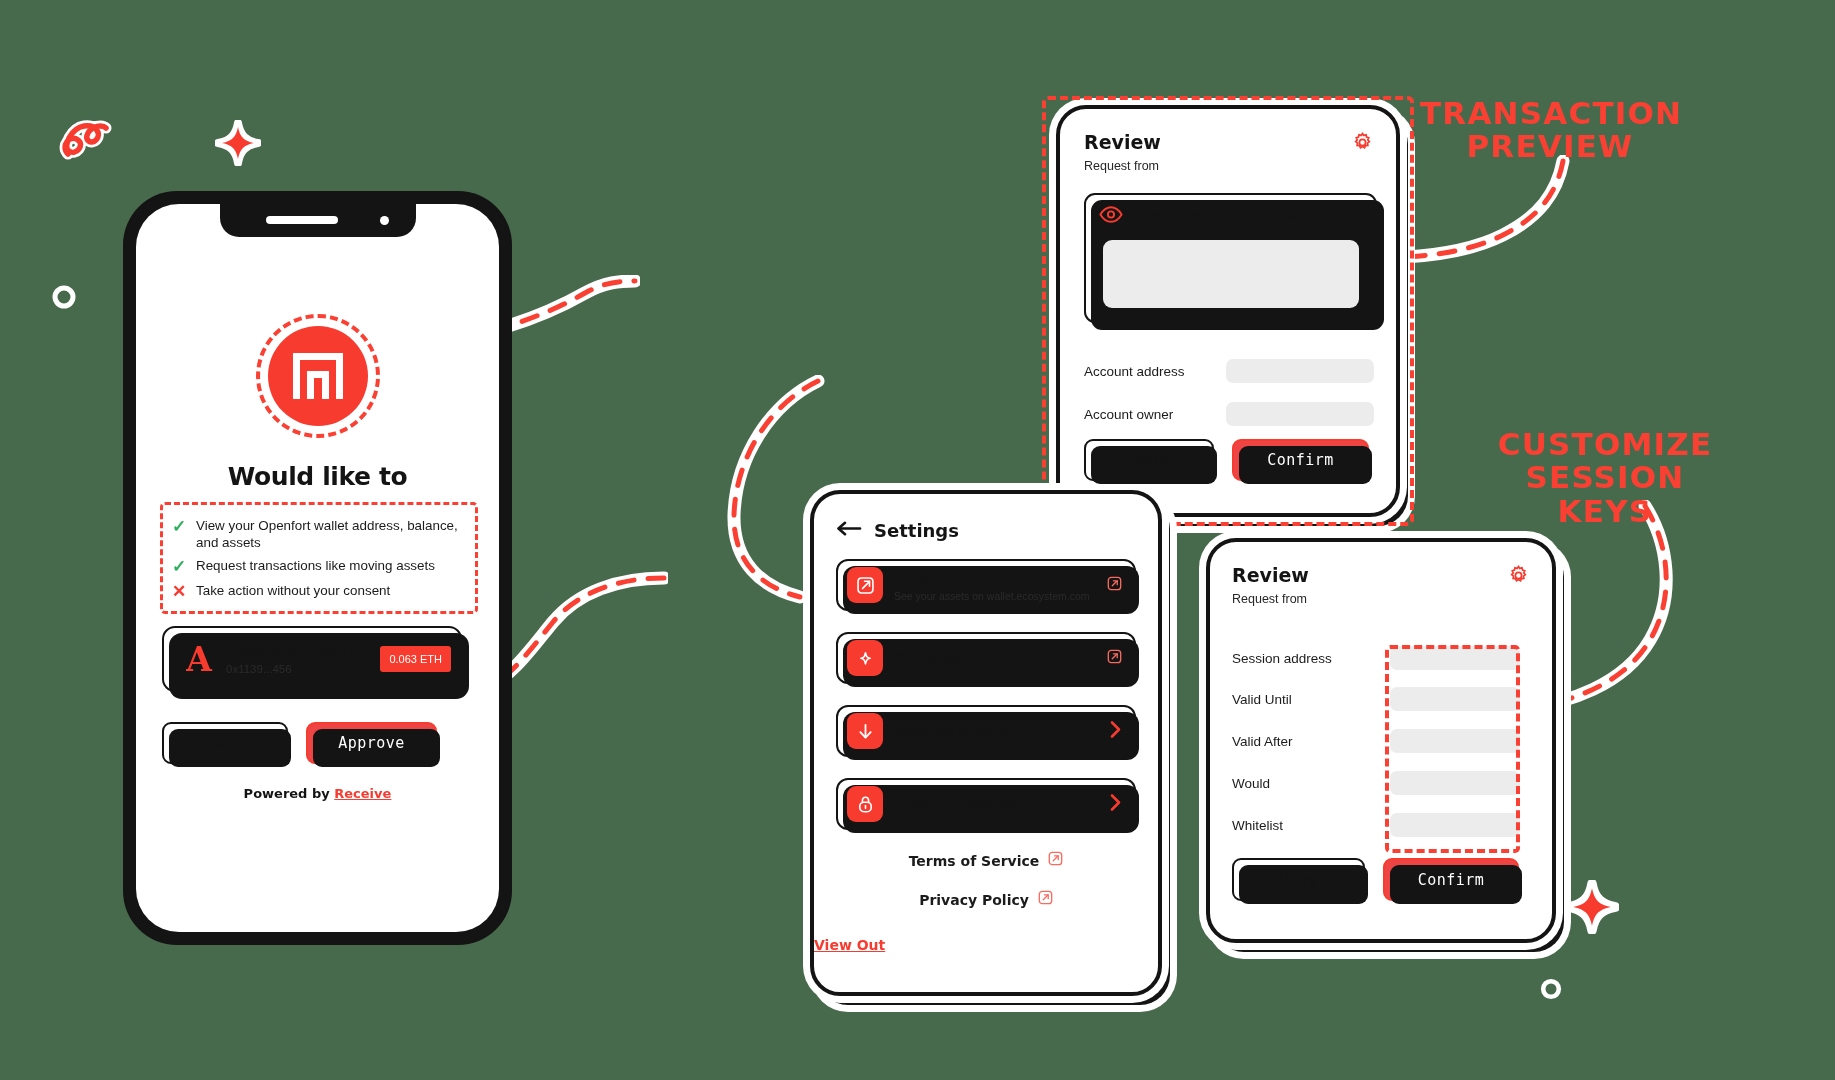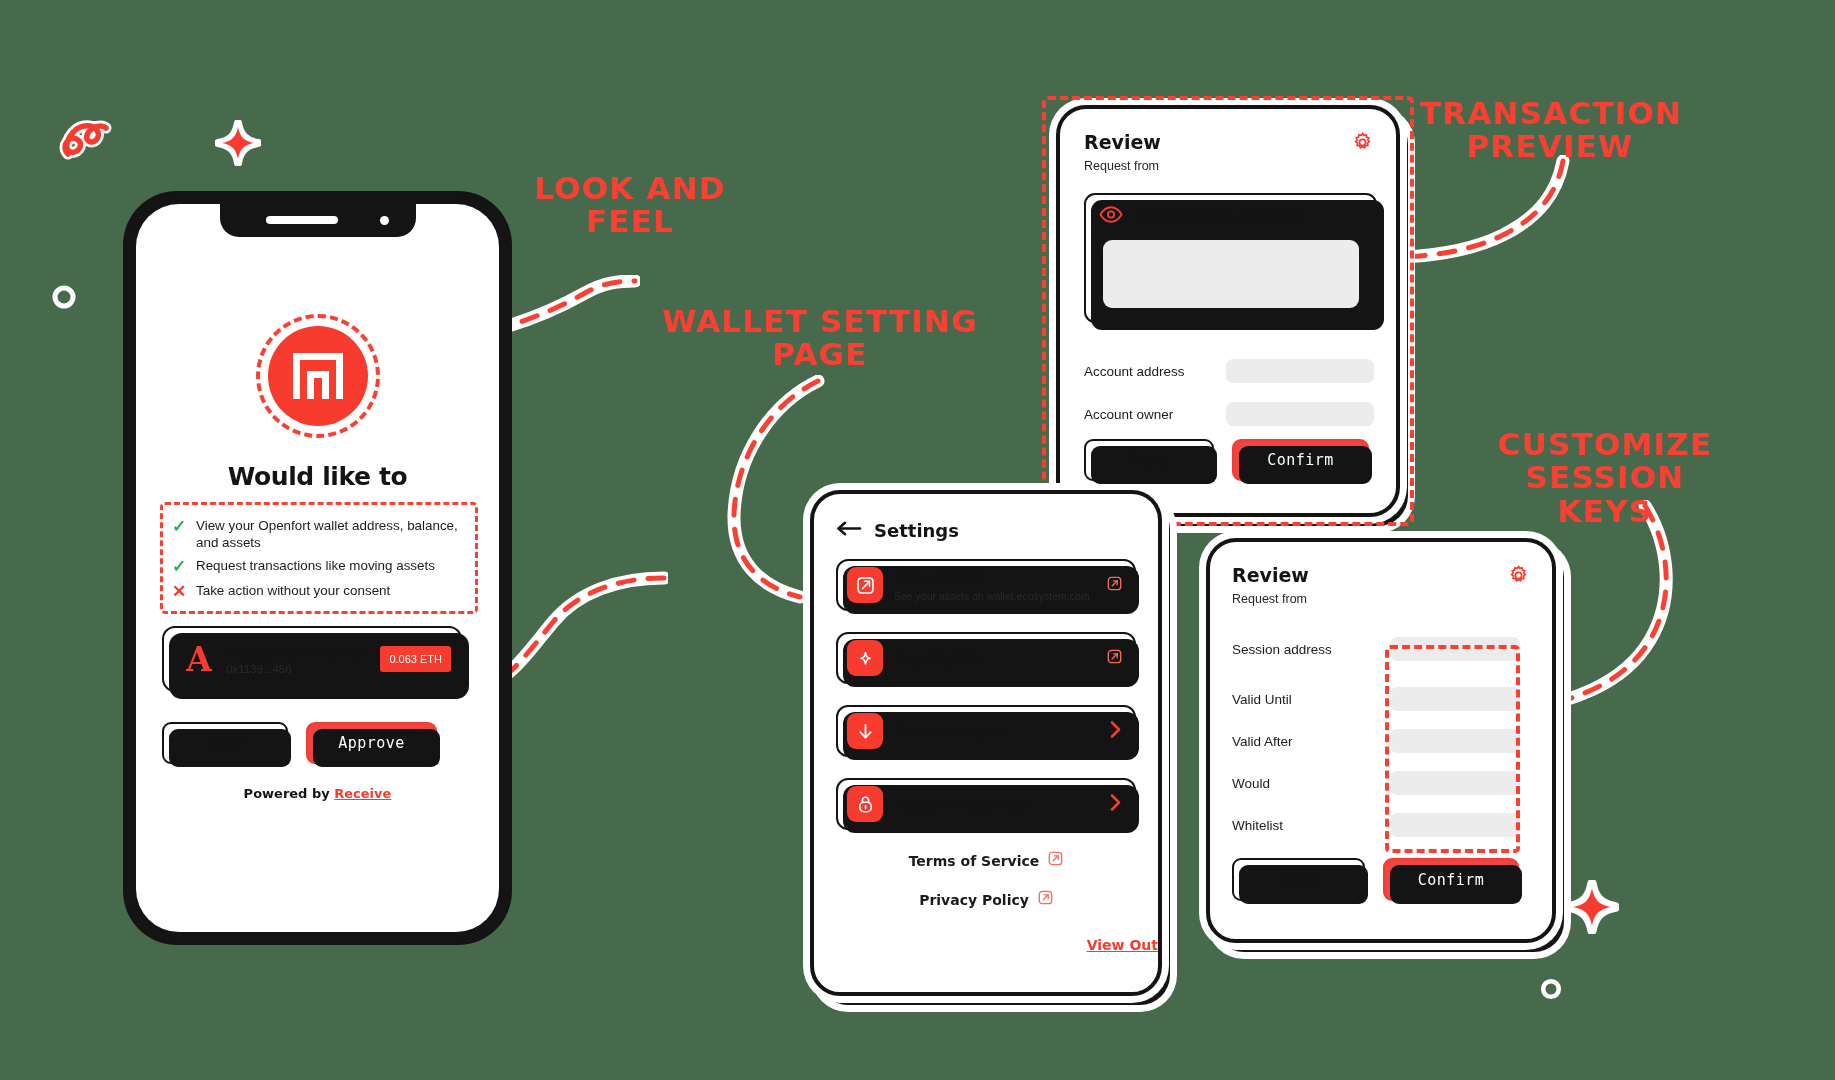--- a/index.html
+++ b/index.html
@@ -221,21 +221,21 @@
   }
   .set-ico {
     width: 36px; height: 36px; flex:none; border-radius: 9px;
     background: #f73b2f; display:flex; align-items:center; justify-content:center;
   }
   .set-txt { flex:1 1 auto; margin-left: 11px; }
   .set-lbl { font-family:"DejaVu Sans",sans-serif; font-weight:bold; font-size:14px; color:#141414; letter-spacing:-0.2px; }
   .set-desc { font-size: 10.5px; color:#2a2a2a; margin-top:3px; }
   .set-trail { flex:none; color:#f73b2f; }
 
-  .set-links { text-align:right; margin-top: 12px; }
+  .set-links { text-align:left; margin-top: 12px; }
   .set-link-row { display:flex; align-items:center; justify-content:center; gap:9px; margin-bottom: 20px; }
   .set-link { font-family:"DejaVu Sans",sans-serif; font-weight:bold; font-size:14px; color:#1b1b1b; }
   .signout {
     font-family:"DejaVu Sans",sans-serif; font-weight:bold; font-size:14px;
     color:#f73b2f; text-decoration: underline; margin-top: 8px; display:inline-block;
   }
 
   
   #sk-frame { left: 1206px; top: 538px; width: 350px; height: 405px; }
   #sk-dash {
@@ -292,24 +292,20 @@
   <svg class="doodle" style="left:1395px;top:155px" width="175" height="115" viewBox="0 0 175 115">
     <path d="M168 6 C162 38 144 62 108 80 C80 94 46 100 10 102" fill="none" stroke="#fff" stroke-width="13" stroke-linecap="round"></path>
     <path d="M168 6 C162 38 144 62 108 80 C80 94 46 100 10 102" fill="none" stroke="#fa4032" stroke-width="5" stroke-linecap="round" stroke-dasharray="16 14"></path>
   </svg>
 
   <svg class="doodle" style="left:1500px;top:500px" width="180" height="230" viewBox="0 0 180 230">
     <path d="M145 6 C168 42 176 96 150 140 C124 184 70 204 14 210" fill="none" stroke="#fff" stroke-width="13" stroke-linecap="round"></path>
     <path d="M145 6 C168 42 176 96 150 140 C124 184 70 204 14 210" fill="none" stroke="#fa4032" stroke-width="5" stroke-linecap="round" stroke-dasharray="16 14"></path>
   </svg>
 
-  <div class="annot" style="left:520px;top:172px;width:220px">Look and
-feel</div>
-  <div class="annot" style="left:655px;top:305px;width:330px">Wallet setting
-page</div>
   <div class="annot" style="left:1420px;top:97px;width:260px">Transaction
 preview</div>
   <div class="annot" style="left:1485px;top:428px;width:240px">Customize
 session
 keys</div>
 
   <div id="phone">
     <div id="phone-screen">
 
       <div id="notch">
@@ -526,21 +522,21 @@
       <div class="rv-title">Review</div>
       <div class="rv-sub">Request from</div>
       <span class="gear">
         <svg width="23" height="23" viewBox="0 0 24 24" fill="none" stroke="#f73b2f" stroke-width="1.8">
           <circle cx="12" cy="12" r="3.2"></circle>
           <path d="M12 2.6 l1.4 2 2.3-.7 .5 2.4 2.3 .8-1 2.2 1.6 1.8-1.9 1.5 .4 2.4-2.4 .2-1.1 2.2-2.1-1.2-2.1 1.2-1.1-2.2-2.4-.2 .4-2.4-1.9-1.5 1.6-1.8-1-2.2 2.3-.8 .5-2.4 2.3 .7z"></path>
         </svg>
       </span>
     </div>
 
-    <div class="kv-row" style="top:95px;left:22px">
+    <div class="kv-row" style="top:104px;left:22px">
       <span class="kv-key" style="width:158px">Session address</span>
       <span class="kv-val" style="width:130px"></span>
     </div>
     <div class="kv-row" style="top:145px;left:22px">
       <span class="kv-key" style="width:158px">Valid Until</span>
       <span class="kv-val" style="width:130px"></span>
     </div>
     <div class="kv-row" style="top:187px;left:22px">
       <span class="kv-key" style="width:158px">Valid After</span>
       <span class="kv-val" style="width:130px"></span>

